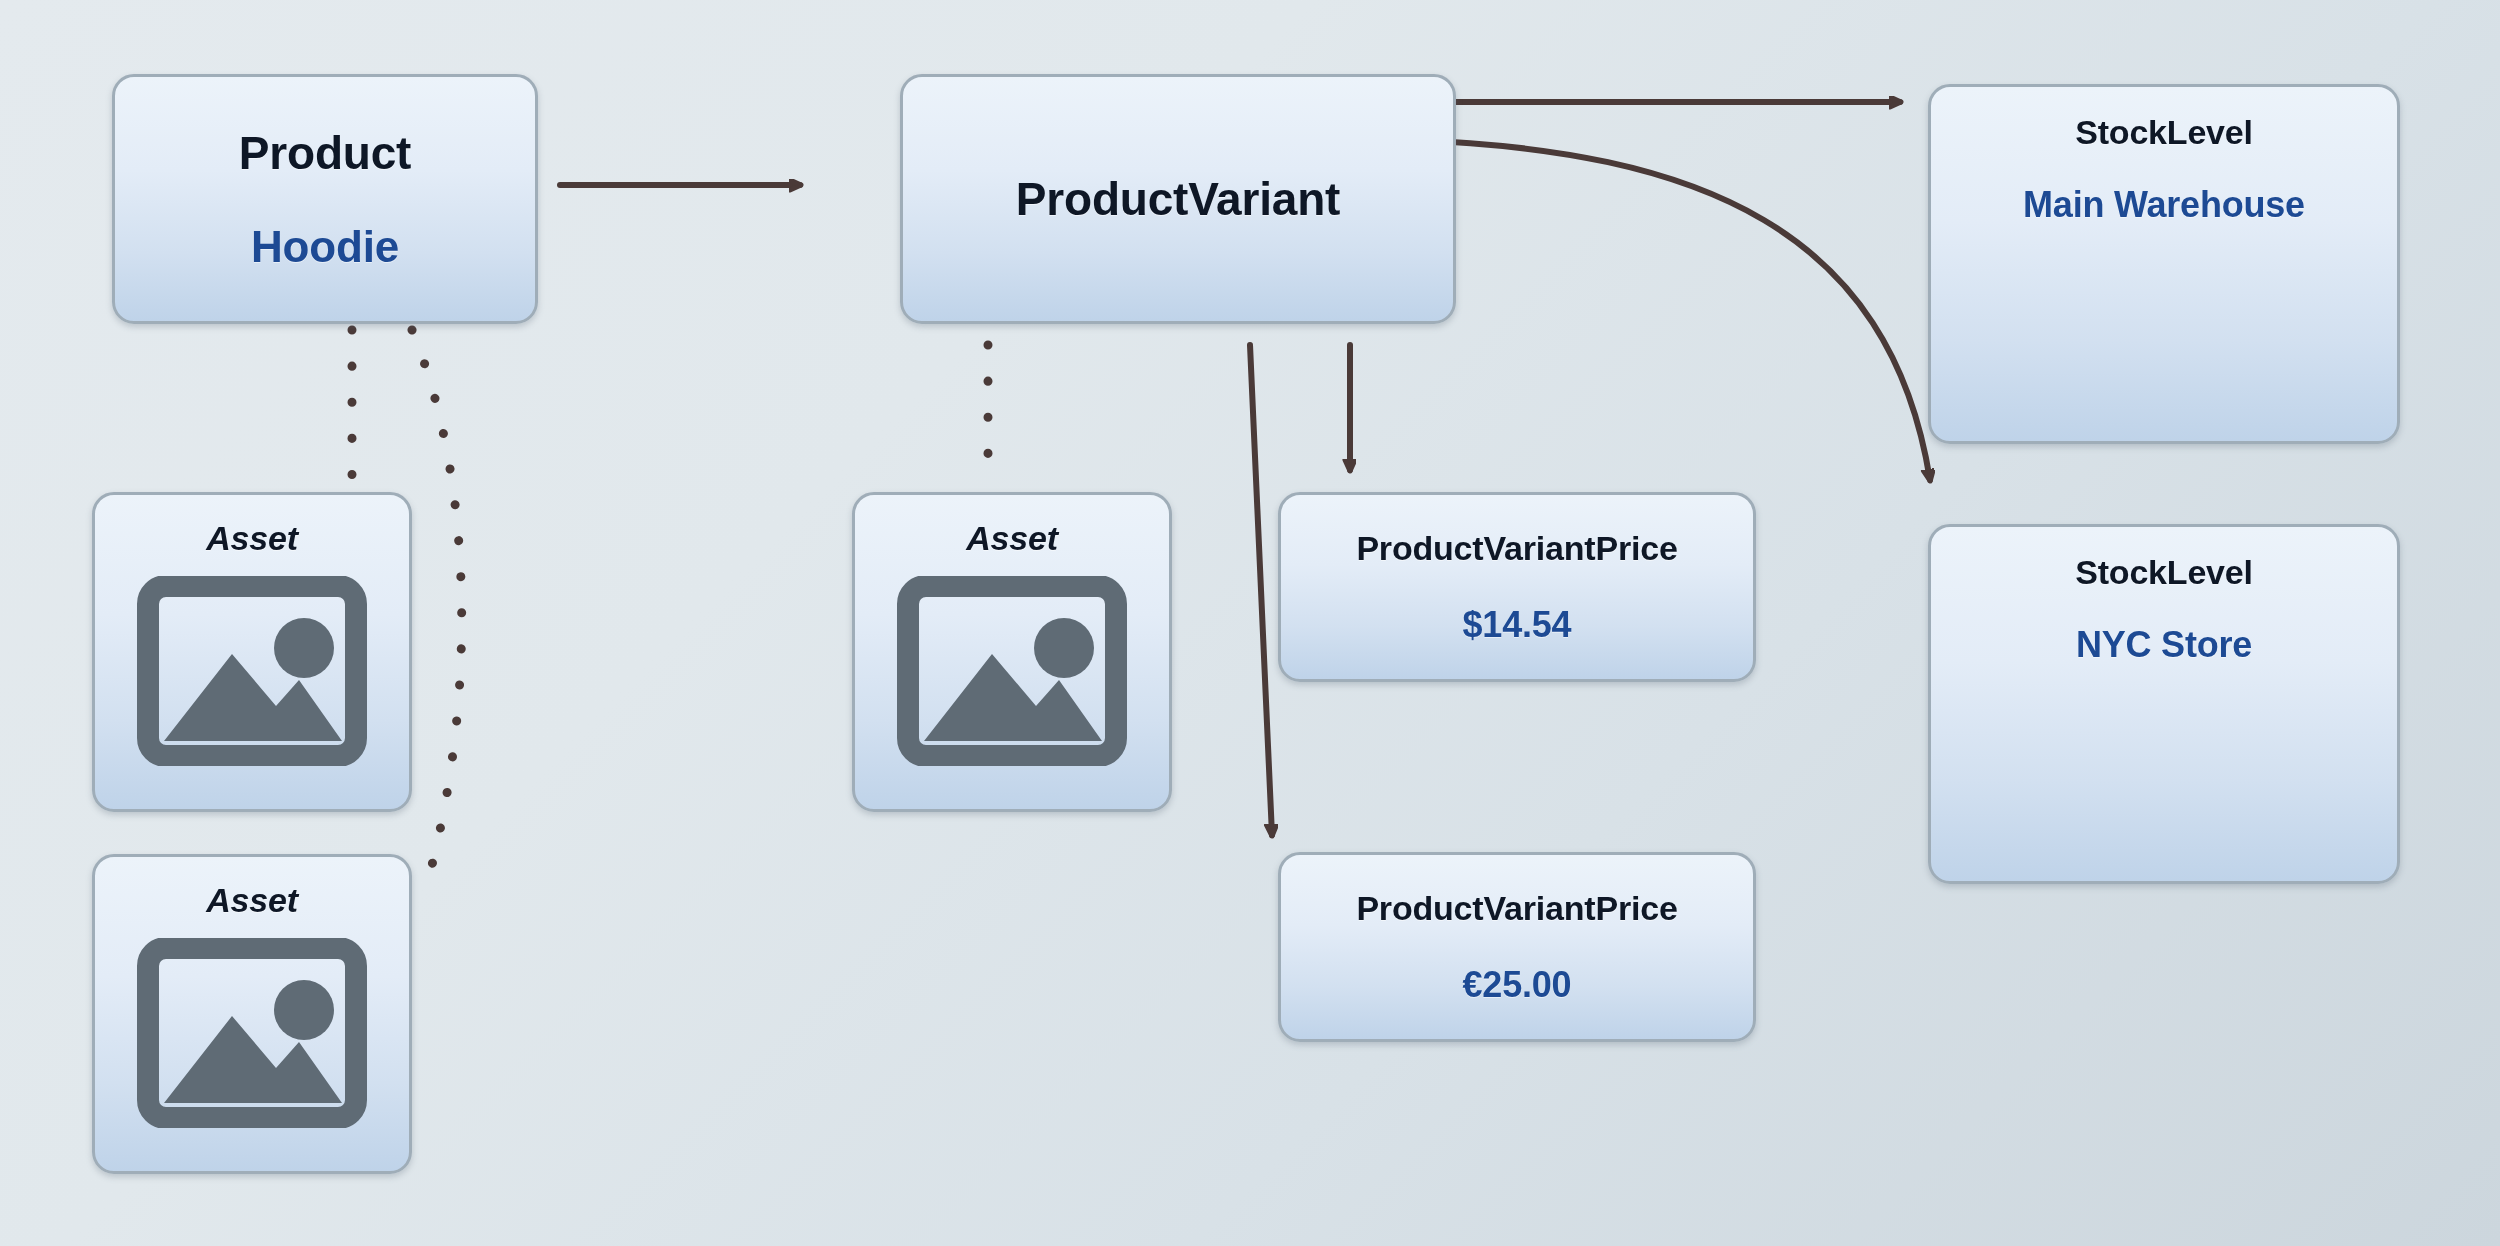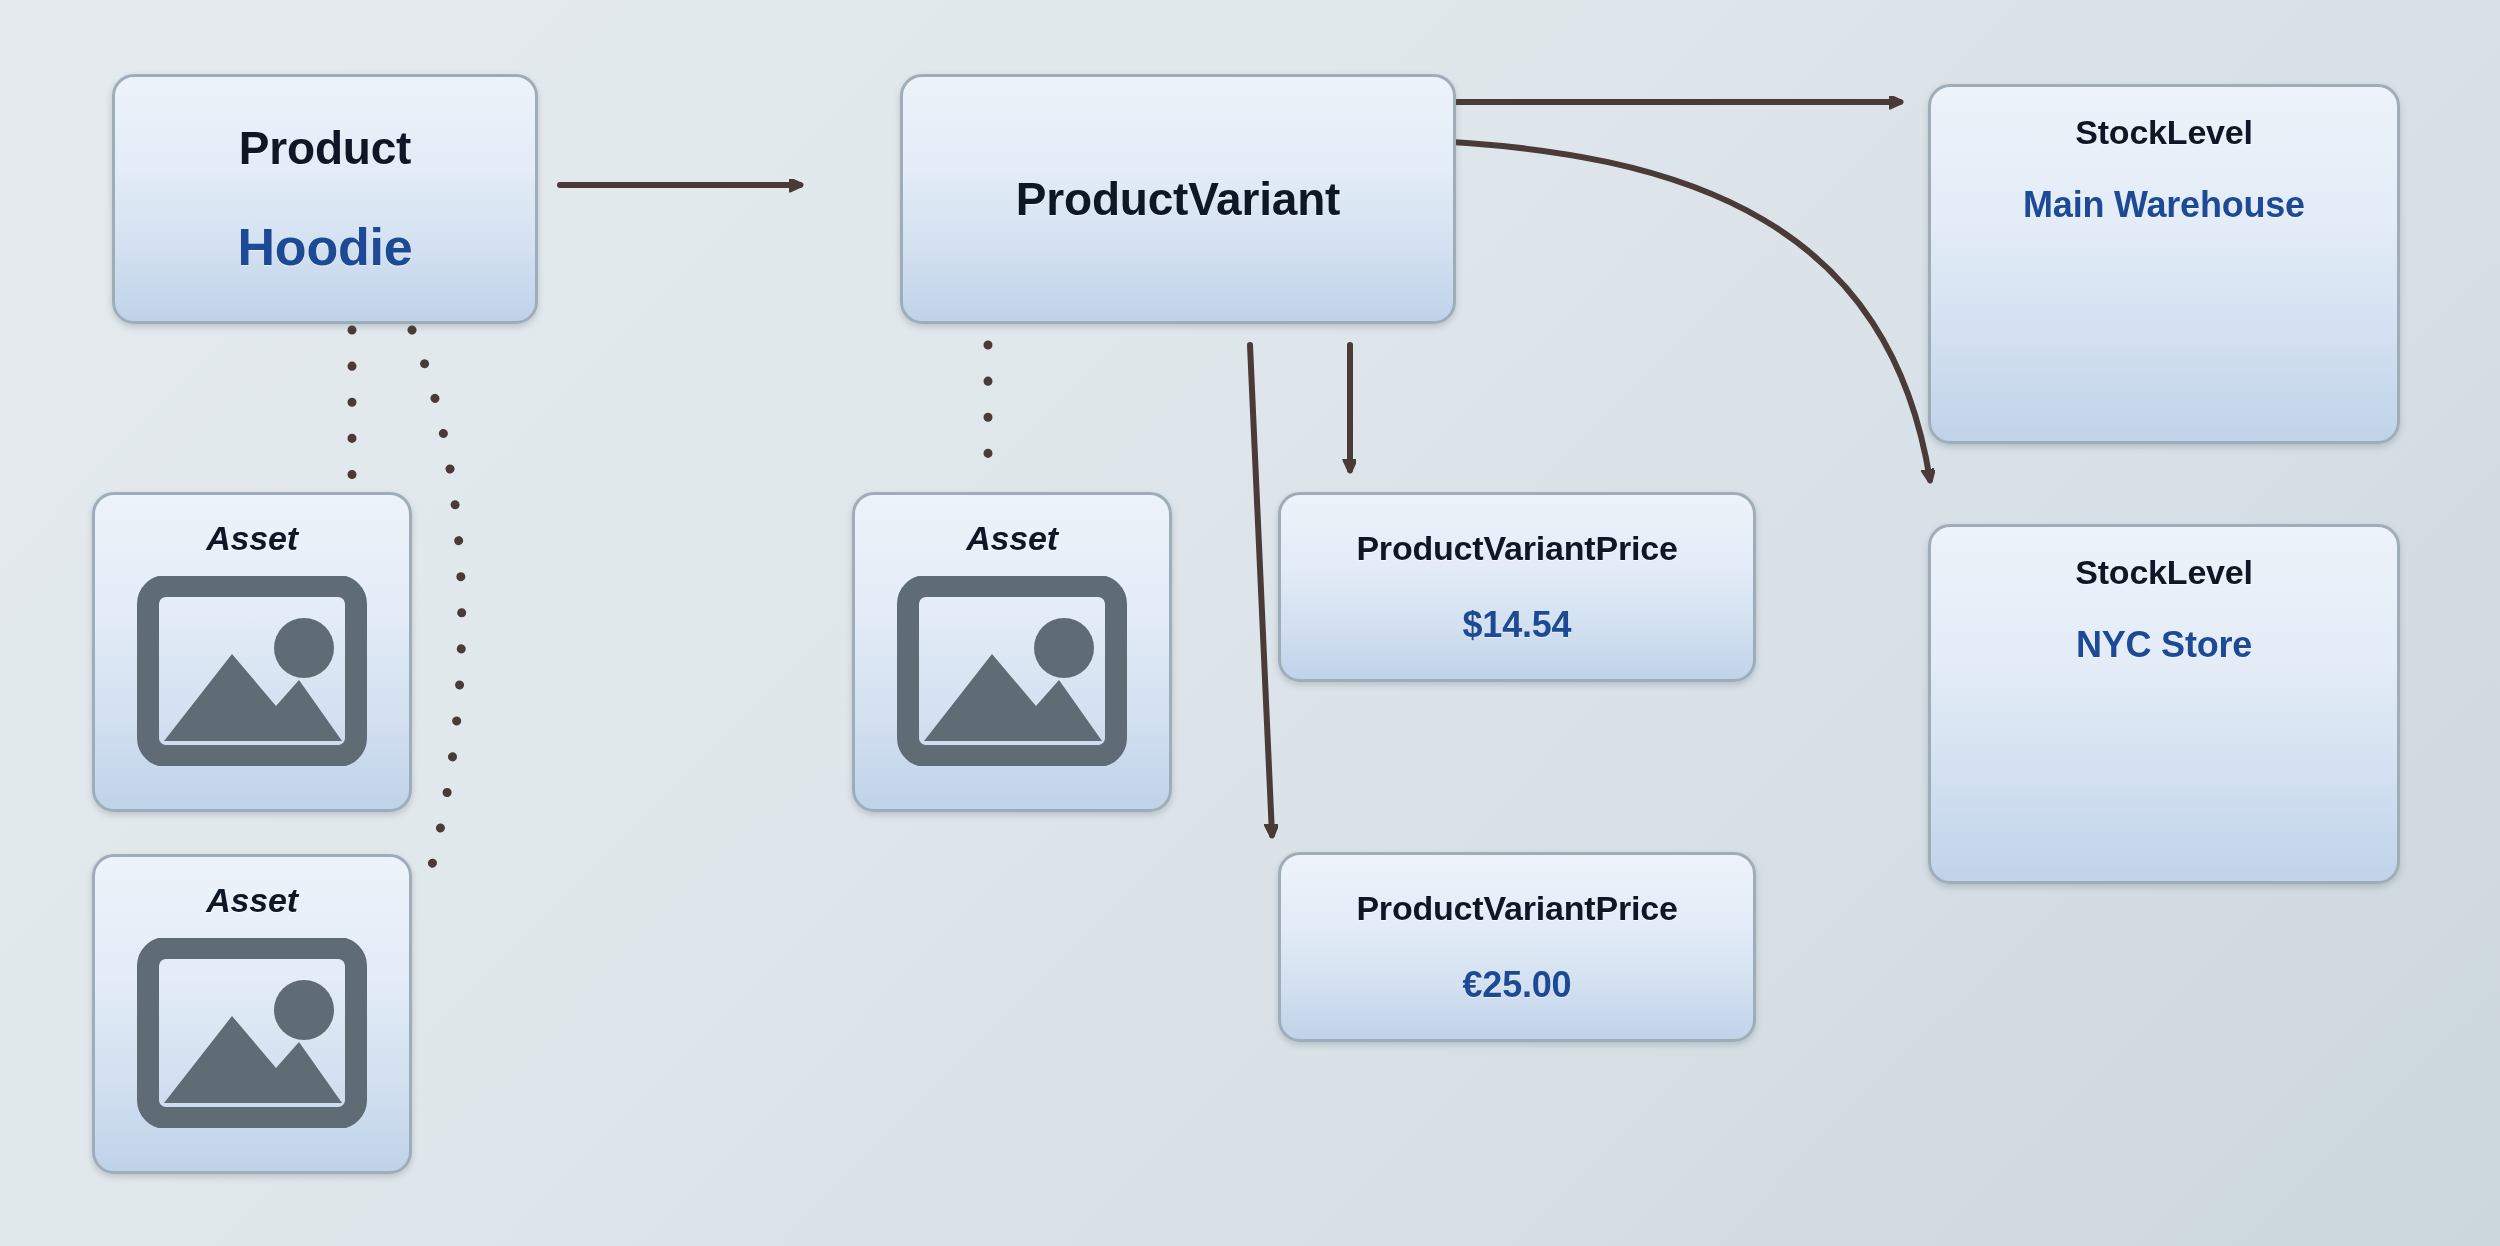--- a/index.html
+++ b/index.html
@@ -51,21 +51,21 @@
   .node-sub {
     color: #1d4a94;
     font-weight: bold;
     text-align: center;
     text-shadow: 0 1px 0 rgba(255,255,255,0.5);
     letter-spacing: -0.2px;
   }
 
   
   .node.large .node-title { font-size: 46px; }
-  .node.large .node-sub   { font-size: 52px; margin-top: 42px; }
+  .node.large .node-sub   { font-size: 44px; margin-top: 42px; }
 
   .node.price .node-title { font-size: 34px; }
   .node.price .node-sub   { font-size: 36px; margin-top: 36px; }
 
   .node.stock { justify-content: flex-start; padding-top: 26px; align-items: center; }
   .node.stock .node-title { font-size: 34px; }
   .node.stock .node-sub   { font-size: 36px; margin-top: 32px; }
 
   .node.asset { justify-content: flex-start; padding-top: 24px; font-style: italic; }
   .node.asset .node-title { font-size: 34px; }

